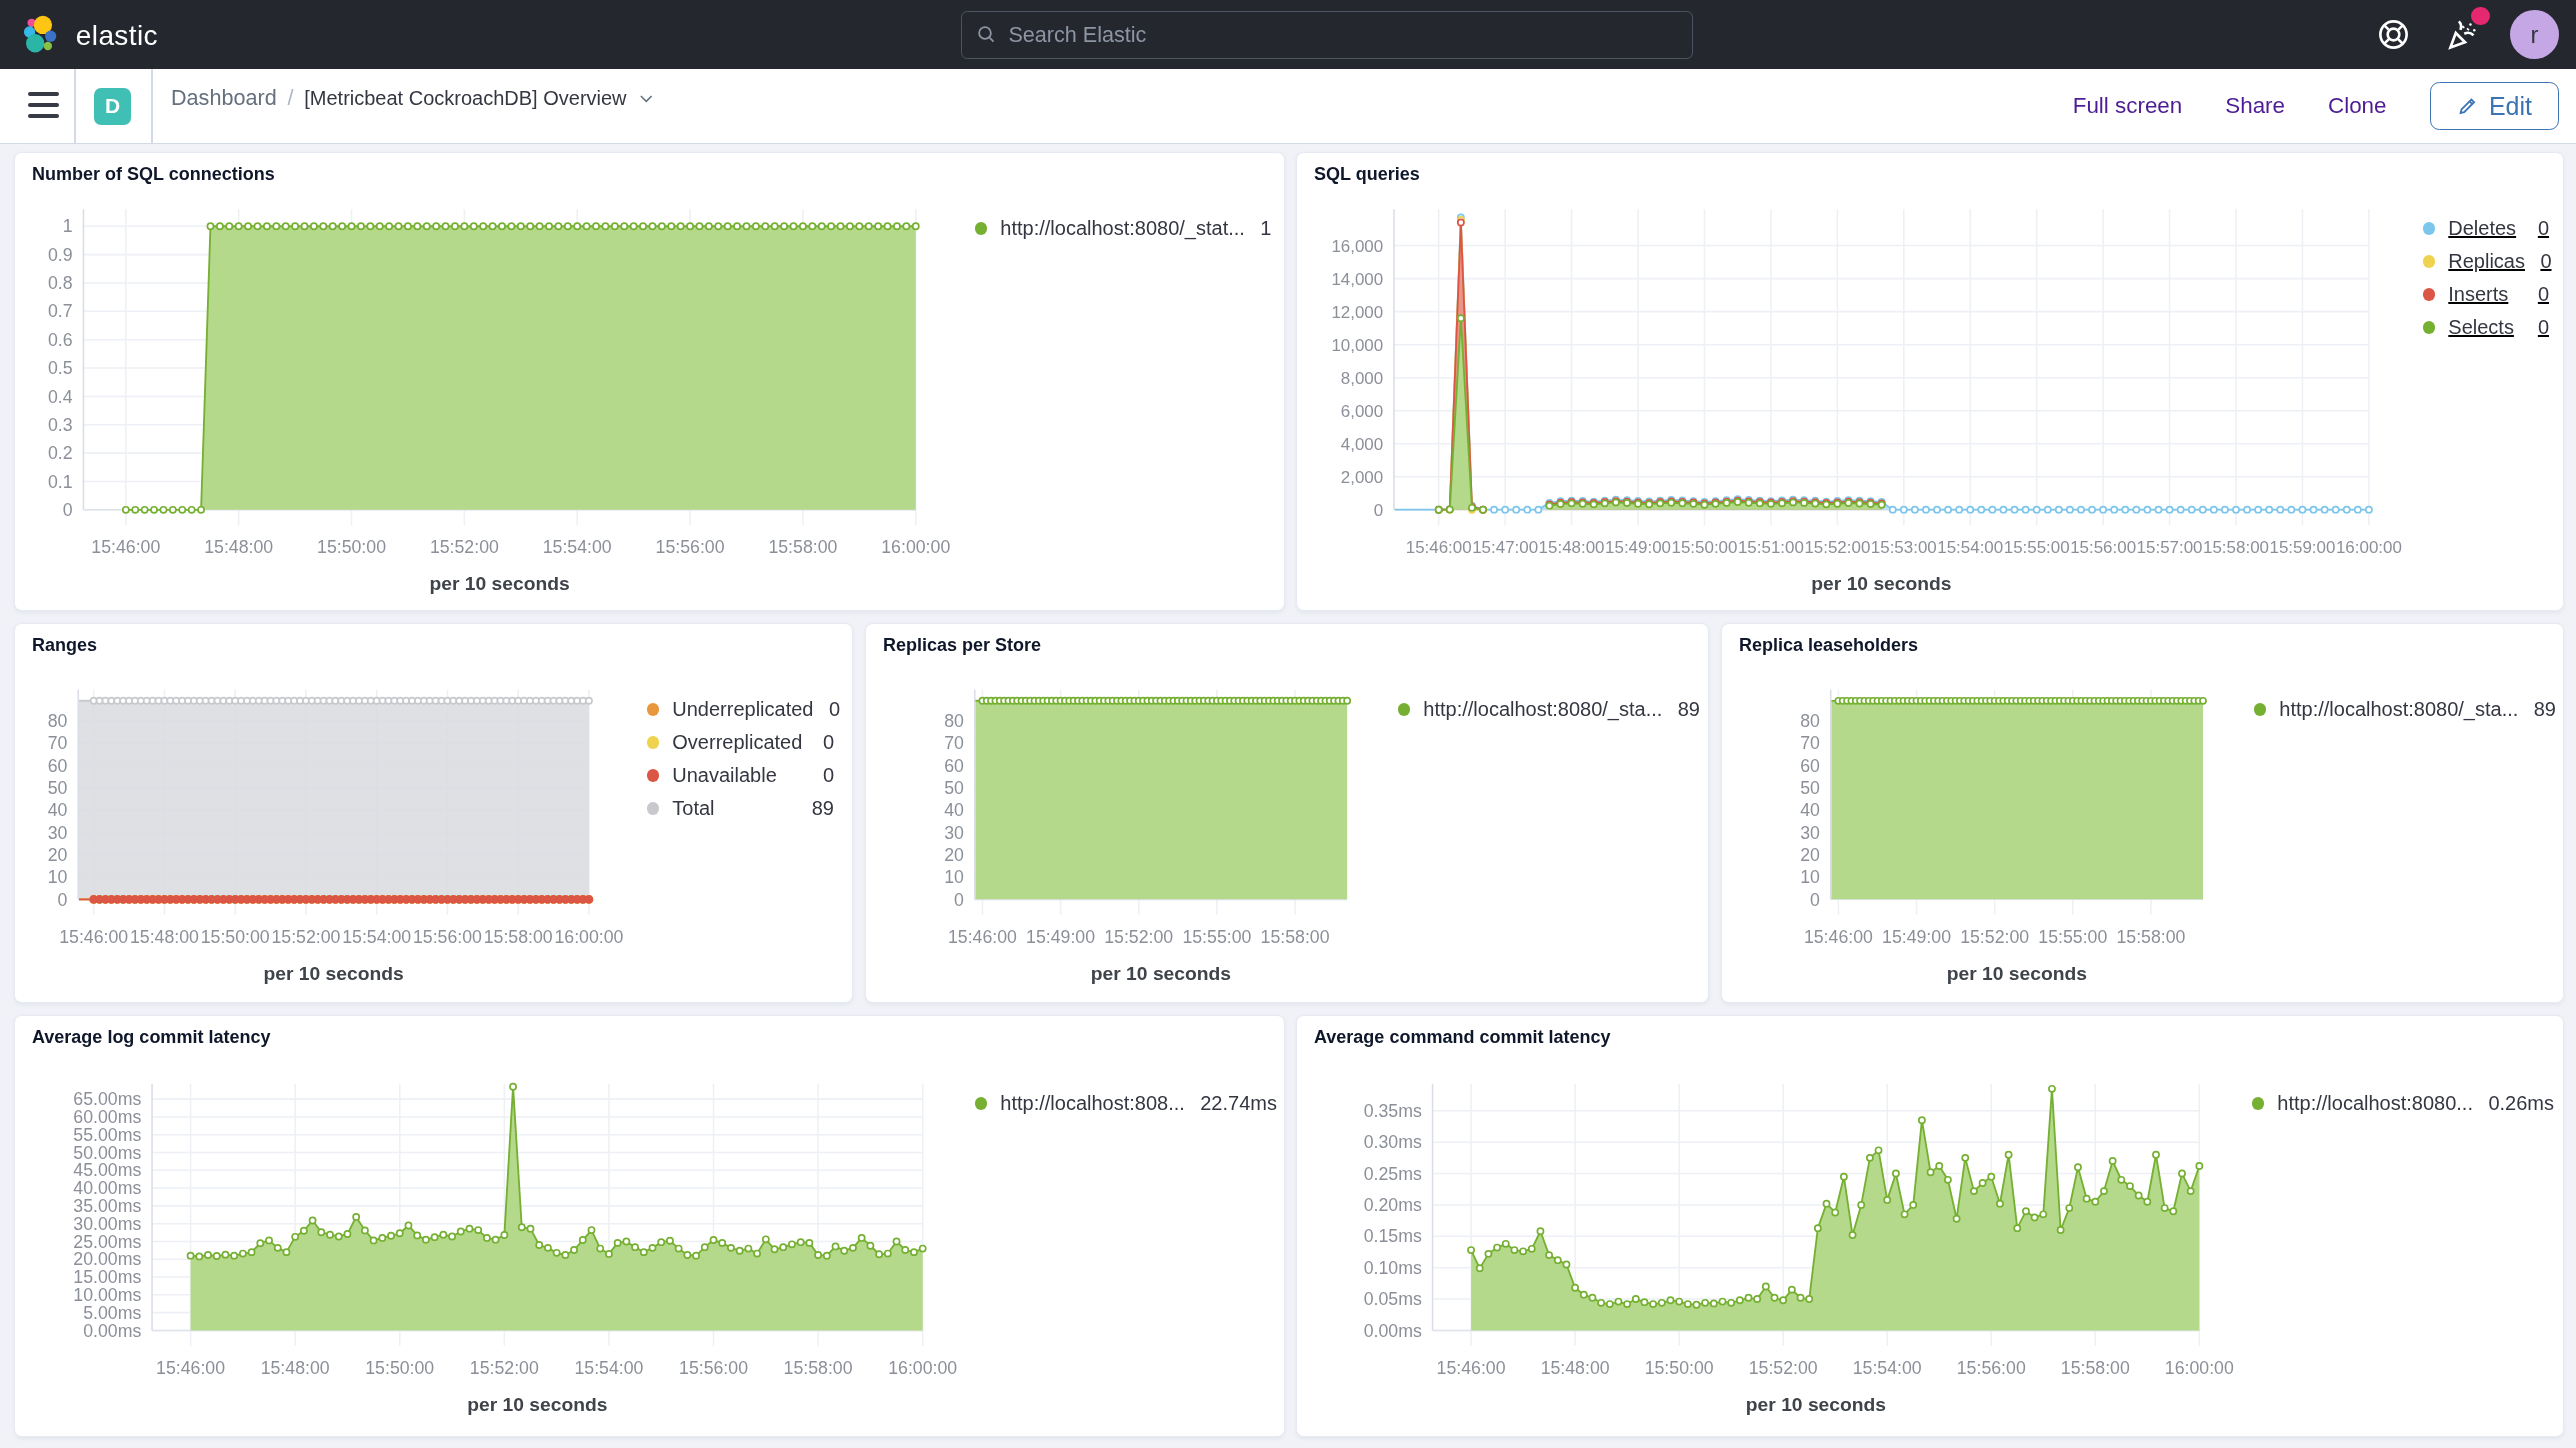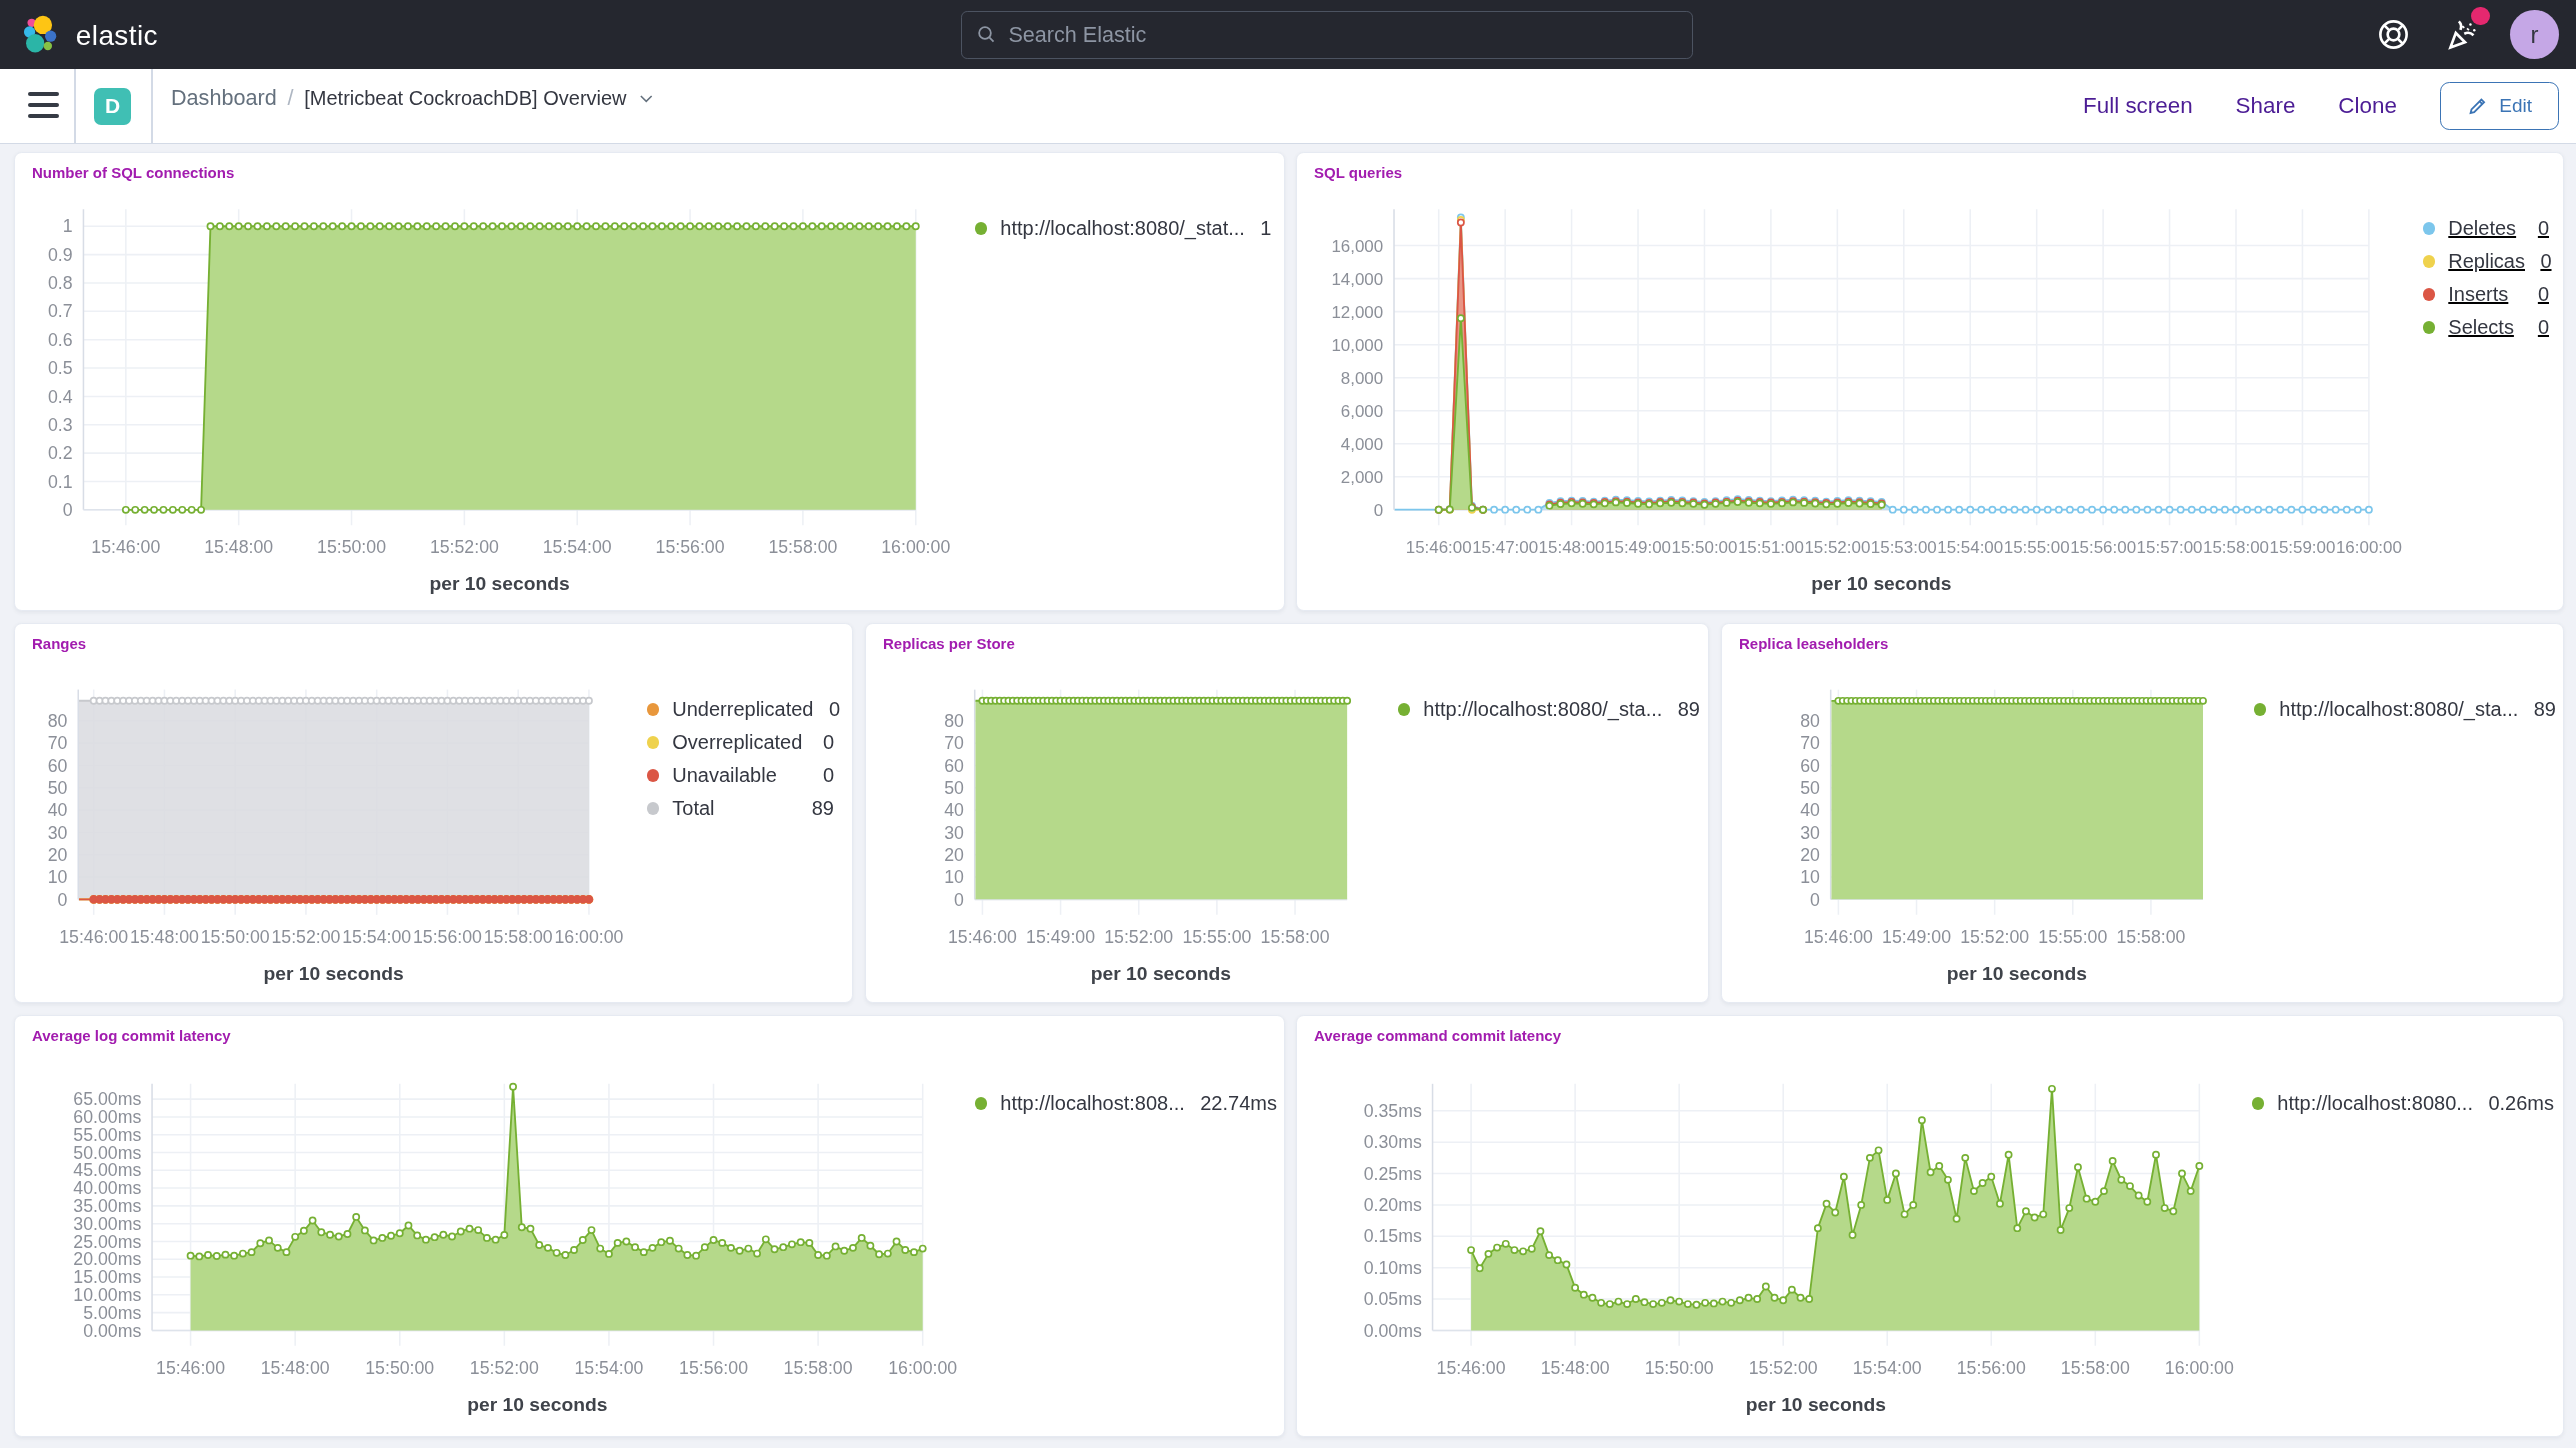--- a/index.html
+++ b/index.html
@@ -19,24 +19,24 @@
   .nav-sep{position:absolute;top:0;width:1.5px;height:74px;background:#D3DAE6;}
   .hamburger{position:absolute;left:28px;top:23px;width:31px;height:26px;display:flex;flex-direction:column;justify-content:space-between;cursor:pointer;}
   .hamburger span{display:block;height:3.9px;border-radius:2.3px;background:#353A44;}
   .space-badge{position:absolute;left:94px;top:18.5px;width:37px;height:37px;border-radius:7px;display:flex;align-items:center;justify-content:center;color:#fff;font-size:21px;font-weight:700;cursor:pointer;}
   .crumbs{position:absolute;left:171px;top:0;height:58px;display:flex;align-items:center;gap:10.8px;}
   .crumb-root{font-size:21.6px;color:#64707D;cursor:pointer;}
   .crumb-sep{font-size:21.6px;color:#AEB6C2;}
   .crumb-title{font-size:20px;color:#343741;font-weight:500;cursor:pointer;}
   .nav-right{position:absolute;right:0;top:0;height:74px;display:flex;align-items:center;gap:43px;padding-right:17px;}
   .nav-link{font-size:22.4px;color:#4c1d95;font-weight:500;cursor:pointer;white-space:nowrap;}
-  .edit-btn{display:flex;align-items:center;gap:10.8px;border:1.5px solid #3B74B5;color:#3B74B5;border-radius:9.3px;height:48px;padding:0 26px;font-size:19px;font-weight:500;cursor:pointer;background:#fff;}
+  .edit-btn{display:flex;align-items:center;gap:10.8px;border:1.5px solid #3B74B5;color:#3B74B5;border-radius:9.3px;height:48px;padding:0 26px;font-size:25px;font-weight:500;cursor:pointer;background:#fff;}
   
   .panel{position:absolute;background:#FFFFFF;border:0.8px solid #E6EAF2;border-radius:7.7px;box-shadow:0 1.5px 3.9px rgba(65,78,101,.07);}
-  .panel-title{position:absolute;left:17px;top:10.8px;font-size:15px;font-weight:700;color:#a21caf;}
+  .panel-title{position:absolute;left:17px;top:10.8px;font-size:18px;font-weight:700;color:#0f172a;}
   .panel svg{position:absolute;left:0;top:0;}
   .legend{position:absolute;display:flex;flex-direction:column;}
   .lg-item{display:flex;align-items:center;height:33px;cursor:pointer;}
   .lg-dot{width:12.3px;height:12.3px;border-radius:50%;margin-right:13px;flex-shrink:0;}
   .lg-label{font-size:20px;color:#343741;flex:1;white-space:nowrap;}
   .lg-val{font-size:20px;color:#343741;margin-left:15.4px;text-align:right;white-space:nowrap;}
 </style>
 </head>
 <body>
 

